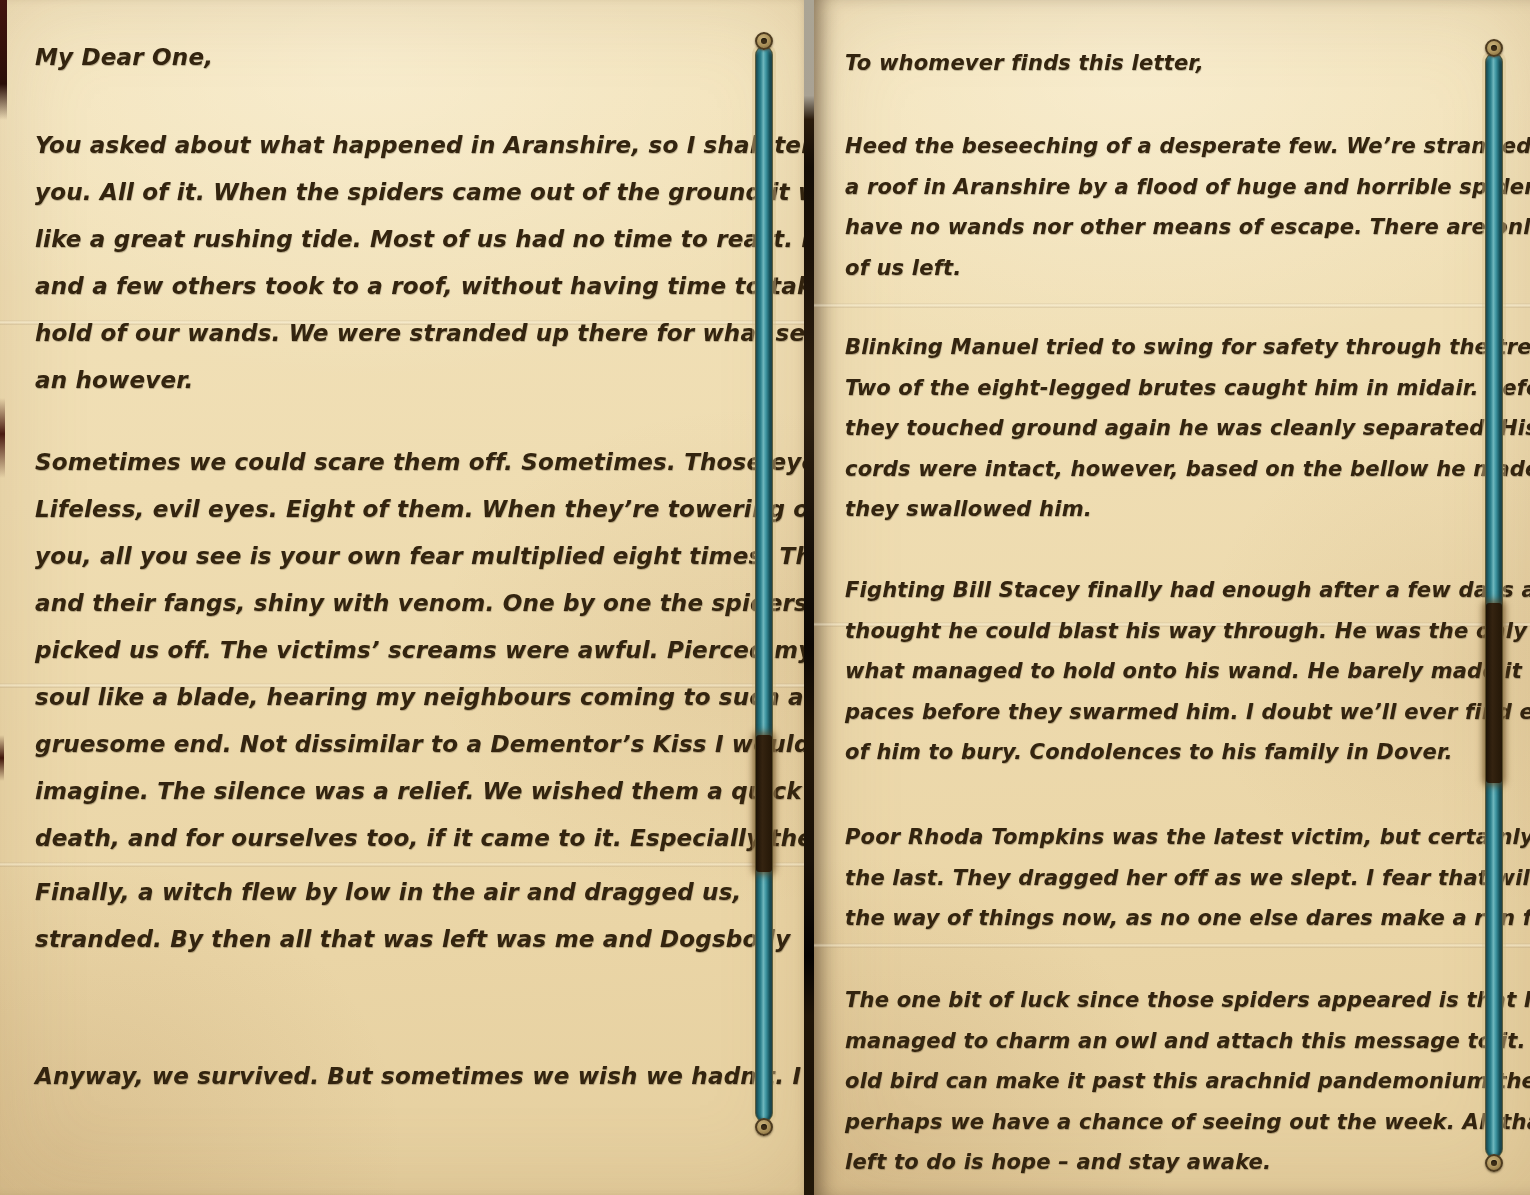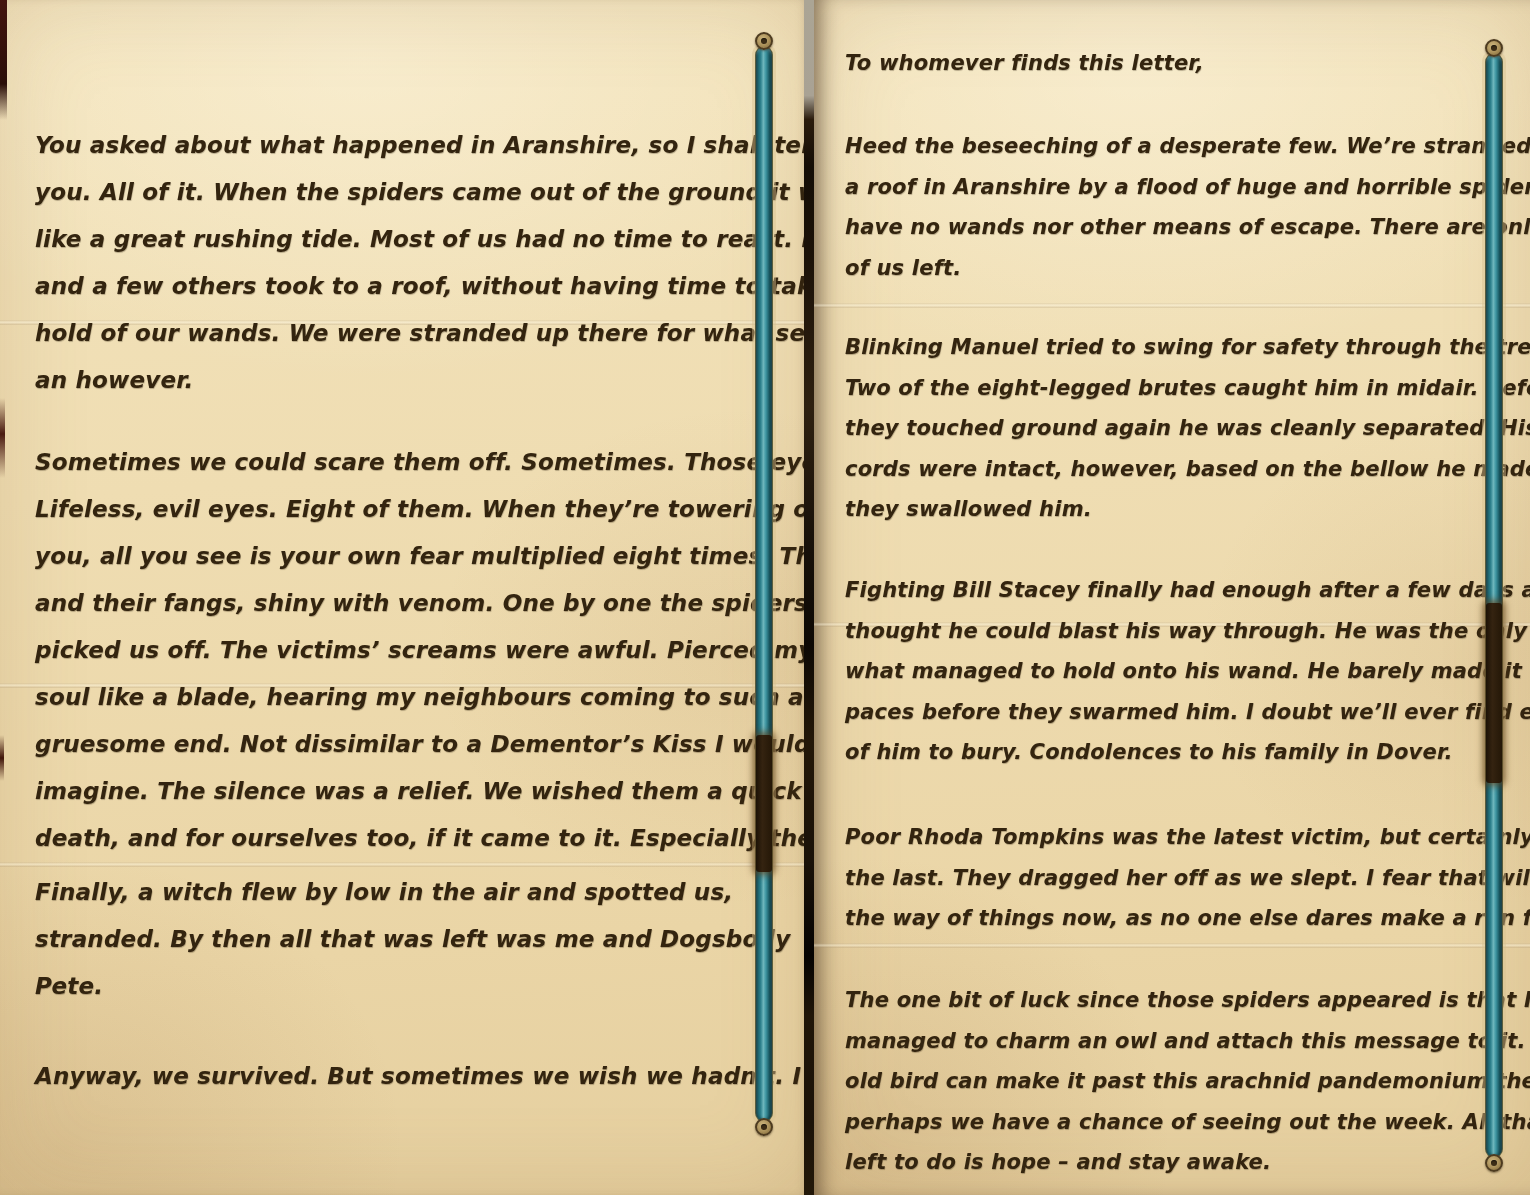--- a/index.html
+++ b/index.html
@@ -90,20 +90,23 @@
 <div class="stage">
 
   <section class="page page-left">
     <div class="fold-crease" style="top:320px"></div>
     <div class="fold-crease" style="top:683px"></div>
     <div class="fold-crease" style="top:862px"></div>
     <div class="edge-mark m1"></div>
     <div class="edge-mark m2"></div>
     <div class="edge-mark m3"></div>
 
+    <div class="hand" style="top:34px">
+      <span class="line">My Dear One,</span>
+    </div>
 
     <div class="hand" style="top:122px">
       <span class="line">You asked about what happened in Aranshire, so I shall tell</span>
       <span class="line">you. All of it. When the spiders came out of the ground it was</span>
       <span class="line">like a great rushing tide. Most of us had no time to react. I</span>
       <span class="line">and a few others took to a roof, without having time to take</span>
       <span class="line">hold of our wands. We were stranded up there for what seemed</span>
       <span class="line">an however.</span>
     </div>
 
@@ -113,23 +116,22 @@
       <span class="line">you, all you see is your own fear multiplied eight times. That</span>
       <span class="line">and their fangs, shiny with venom. One by one the spiders</span>
       <span class="line">picked us off. The victims’ screams were awful. Pierced my</span>
       <span class="line">soul like a blade, hearing my neighbours coming to such a</span>
       <span class="line">gruesome end. Not dissimilar to a Dementor’s Kiss I would</span>
       <span class="line">imagine. The silence was a relief. We wished them a quick</span>
       <span class="line">death, and for ourselves too, if it came to it. Especially then.</span>
     </div>
 
     <div class="hand" style="top:869px">
-      <span class="line">Finally, a witch flew by low in the air and spotted us,</span>
+      <span class="line">Finally, a witch flew by low in the air and dragged us,</span>
       <span class="line">stranded. By then all that was left was me and Dogsbody</span>
-      <span class="line">Pete.</span>
     </div>
 
     <div class="hand" style="top:1053px">
       <span class="line">Anyway, we survived. But sometimes we wish we hadn't. I shall</span>
     </div>
   </section>
 
   <div class="page-seam"></div>
 
   <section class="page page-right">

